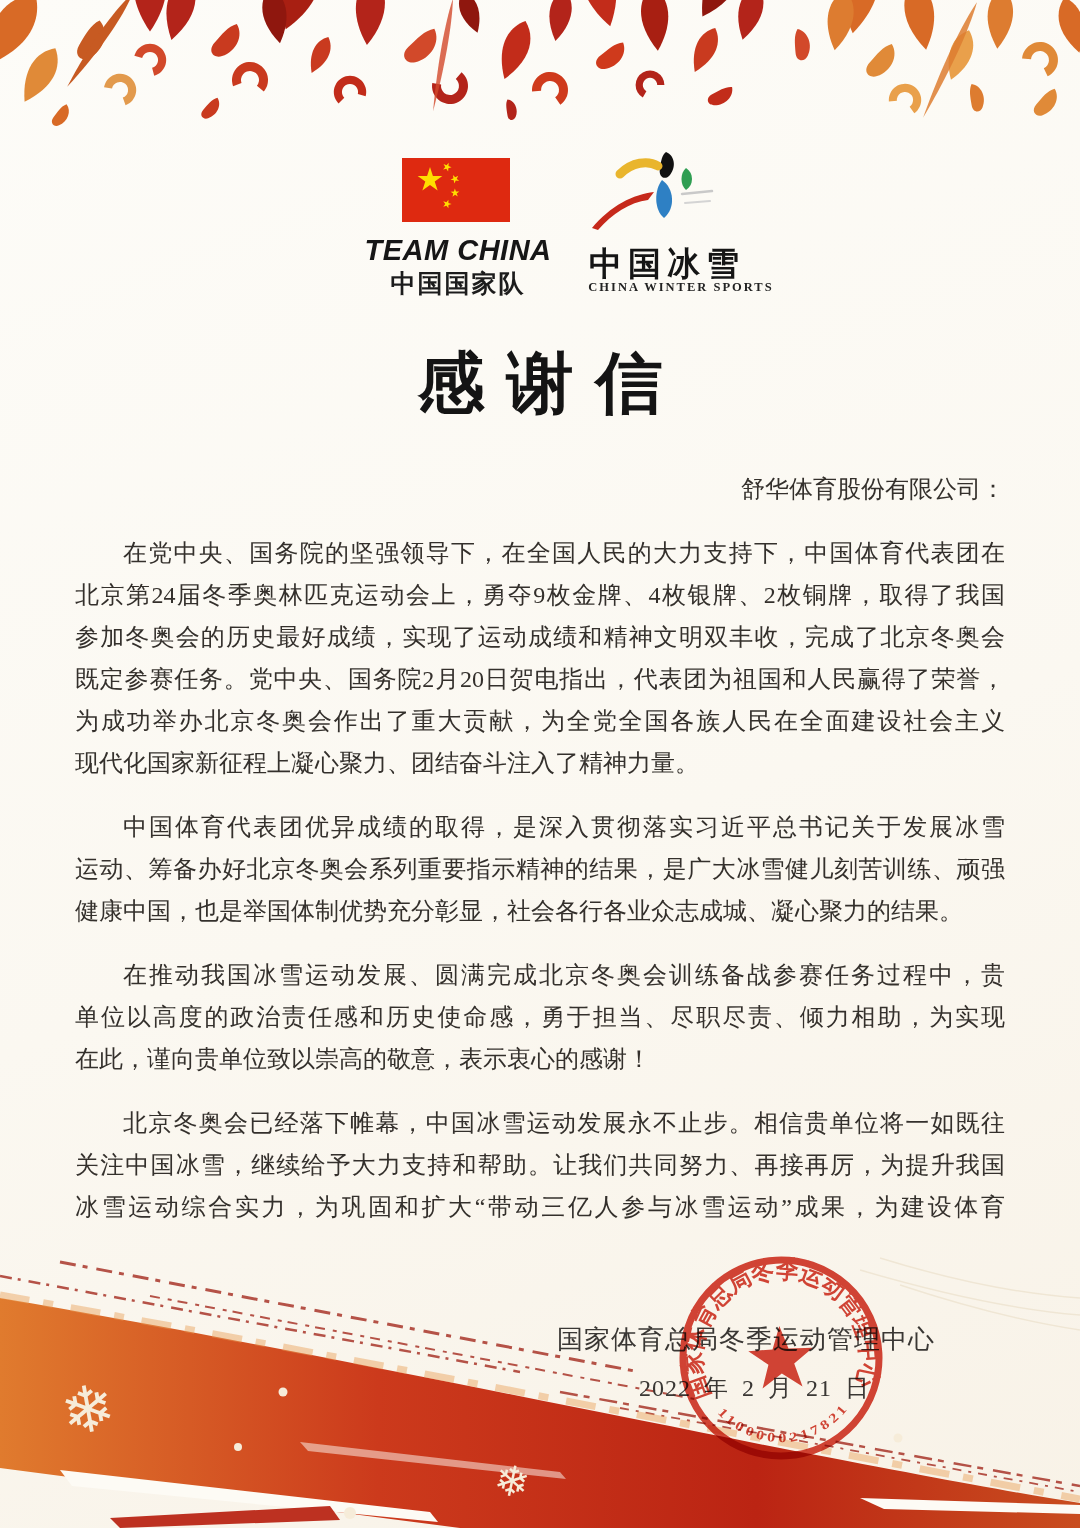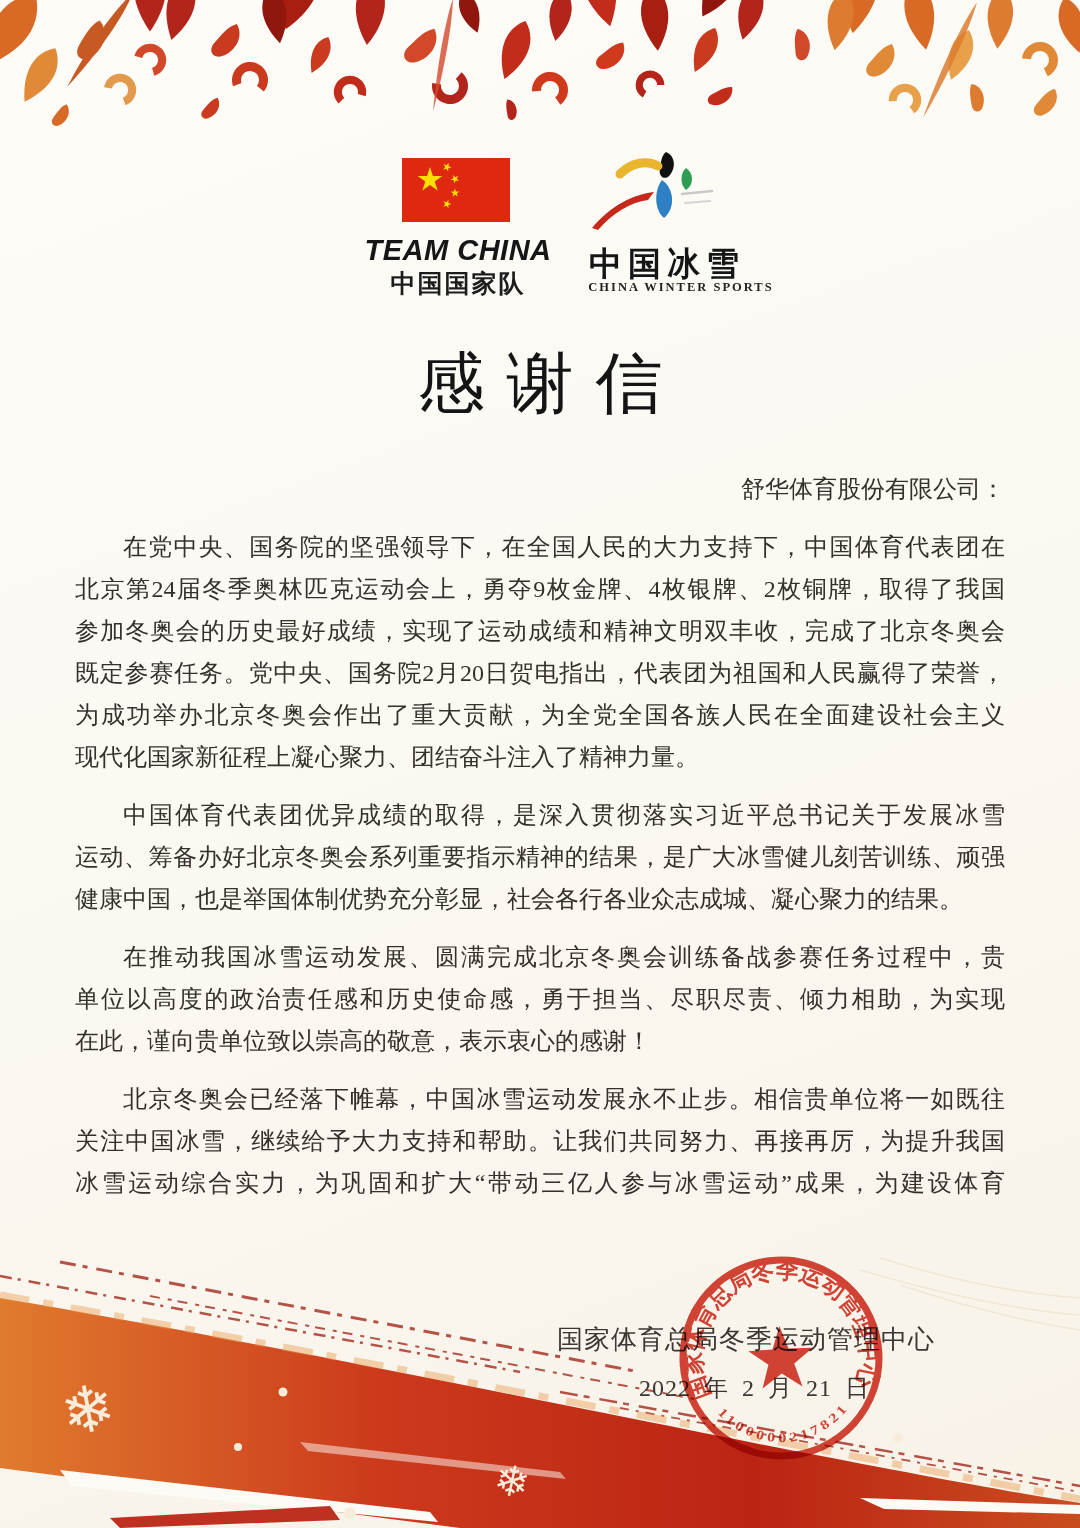--- a/index.html
+++ b/index.html
@@ -15,25 +15,25 @@
     font-family:"Liberation Sans","DejaVu Sans",sans-serif;font-weight:900;font-size:29px;color:#161616;letter-spacing:.5px;font-style:italic;}
   .tc-sub{position:absolute;left:352px;top:267px;width:212px;text-align:center;
     font-weight:700;font-size:25px;color:#1c1c1c;letter-spacing:2px;}
   .skier{position:absolute;left:582px;top:142px;}
   .ws-title{position:absolute;left:565px;top:242px;width:180px;text-align:right;
     font-weight:700;font-size:33px;color:#151515;letter-spacing:6px;text-indent:6px;}
   .ws-sub{position:absolute;left:556px;top:280px;width:200px;text-align:center;
     font-weight:700;font-size:12.5px;color:#222;letter-spacing:2px;margin-left:25px;}
   
   .title{position:absolute;left:0;top:338px;width:1080px;text-align:center;margin:0;
-    font-size:67px;font-weight:400;color:#141414;letter-spacing:22px;text-indent:22px;}
+    font-size:67px;font-weight:700;color:#141414;letter-spacing:22px;text-indent:22px;}
   
   .body{position:absolute;left:75px;top:468px;width:930px;font-size:24px;line-height:42px;color:#34302c;}
   .salutation{text-align:right;}
-  .para{margin-top:16px;}
+  .para{margin-top:22px;}
   .ln{text-align:justify;text-align-last:justify;}
   .ln.first{text-indent:48px;}
   .ln.last{text-align-last:left;}
   .signature{position:absolute;top:1322px;right:145px;font-size:26px;letter-spacing:1px;color:#3a3734;z-index:3;}
   .date{position:absolute;top:1372px;right:210px;font-size:24px;letter-spacing:1px;word-spacing:6px;color:#3a3734;z-index:3;}
   .stamp{position:absolute;left:670px;top:1247px;z-index:4;opacity:.87;mix-blend-mode:multiply;transform:rotate(-3deg);}
   .stamp text{font-family:"Liberation Serif","DejaVu Serif",serif;}
 </style>
 </head>
 <body>

